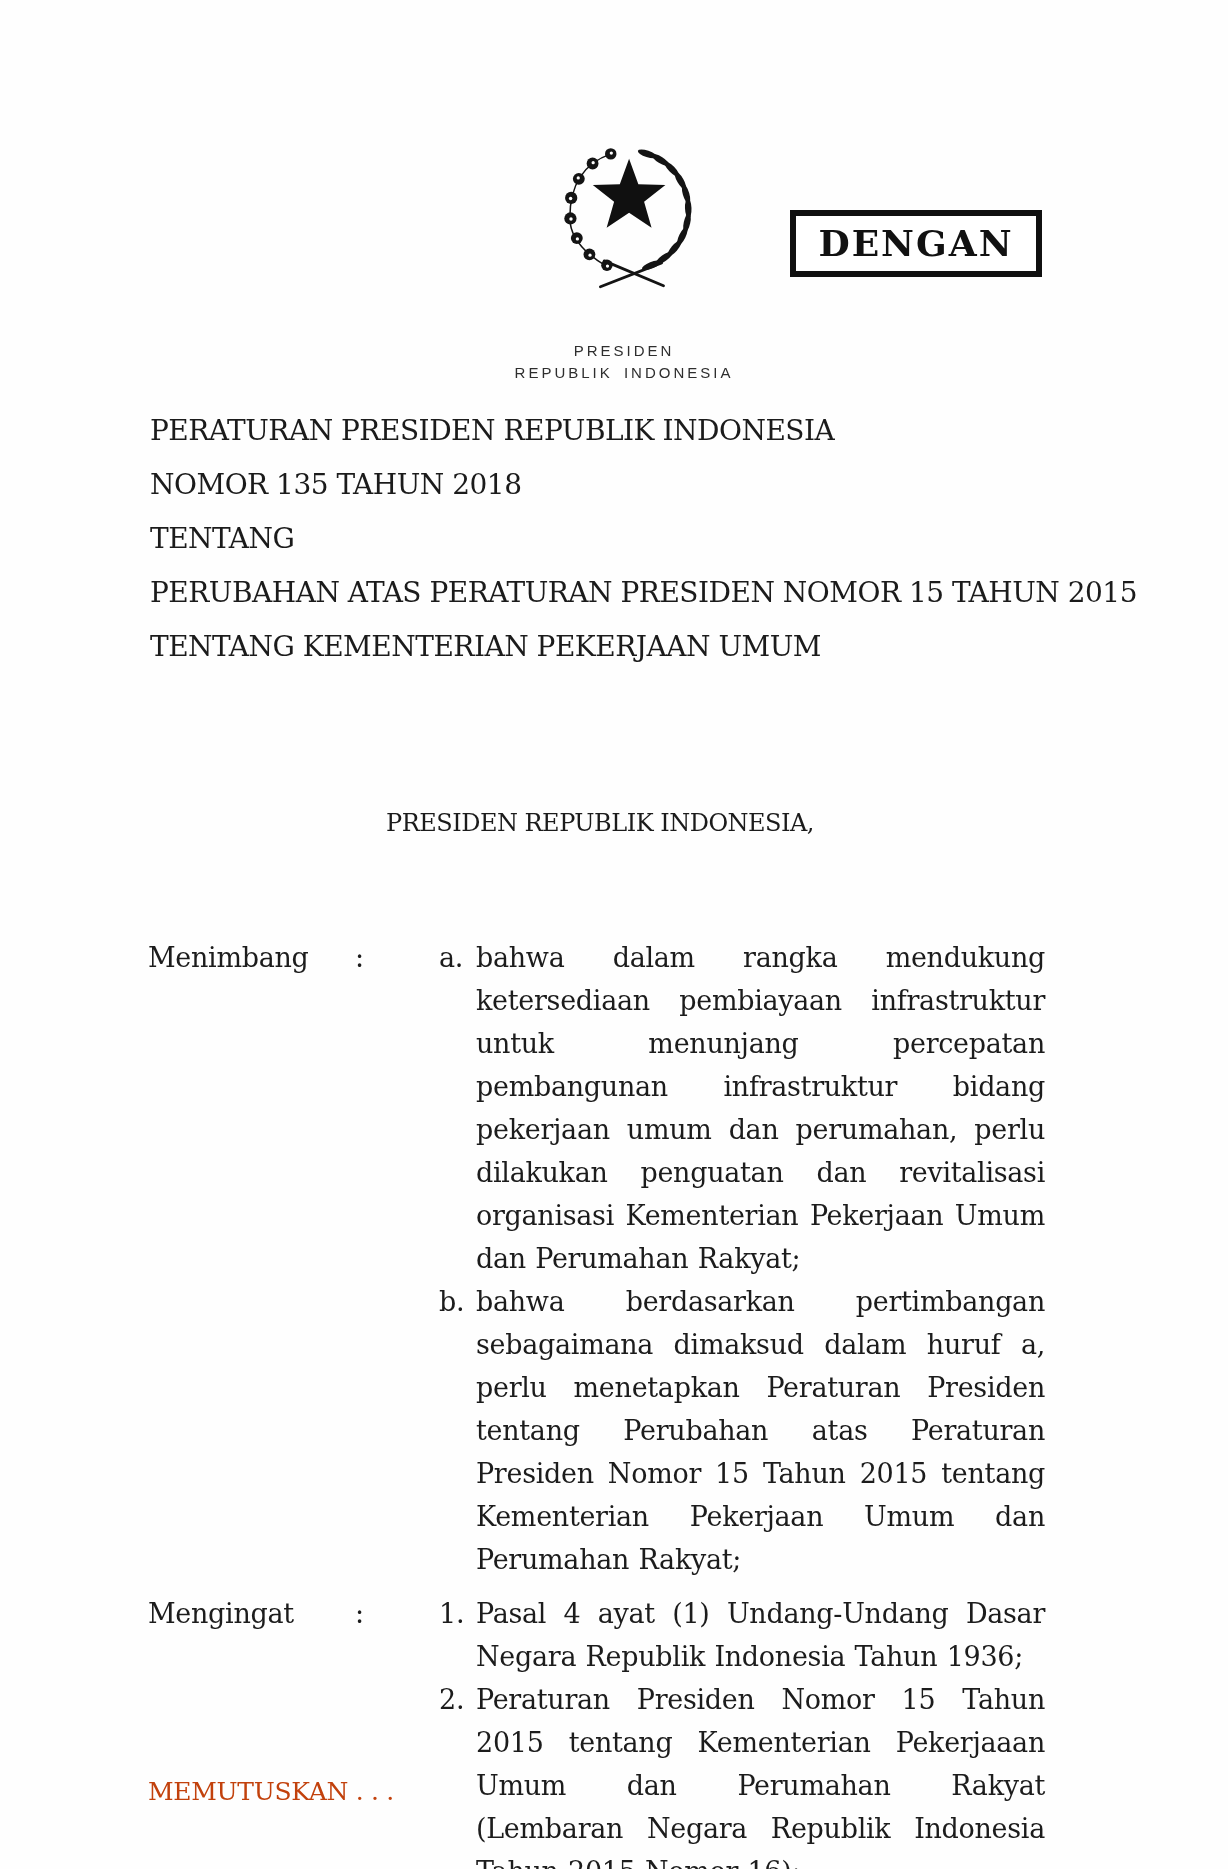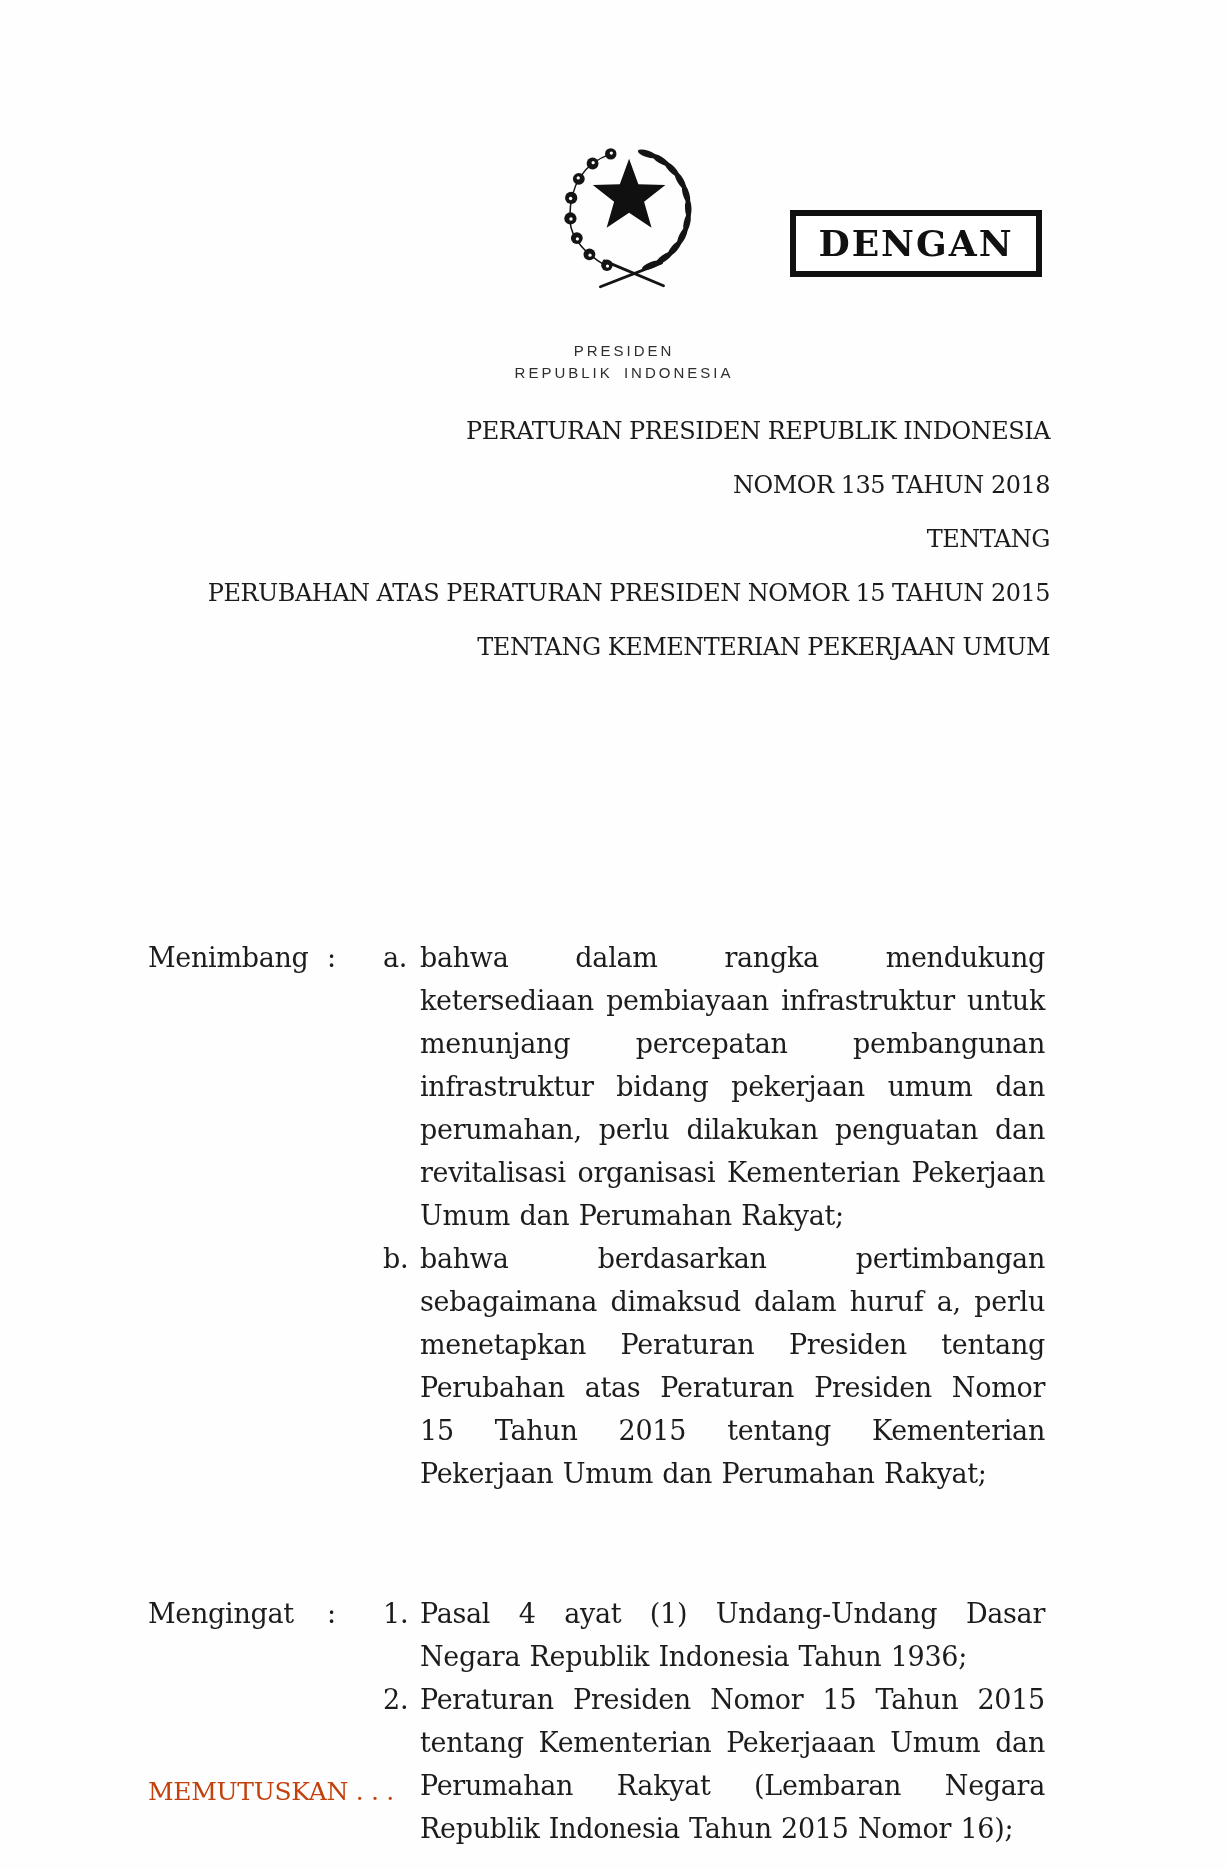--- a/index.html
+++ b/index.html
@@ -44,22 +44,22 @@
     letter-spacing:3px;
     line-height:22px;
     color:#2e2e2e;
     word-spacing:4px;
   }
   
   .title-block{
     position:absolute;
     left:150px; top:404px;
     width:900px;
-    text-align:right;
-    font-size:24px;
+    text-align:left;
+    font-size:28px;
     letter-spacing:-0.5px;
     line-height:54px;
     color:#1b1b1b;
     white-space:nowrap;
   }
   
   .preamble{
     position:absolute;
     left:150px; top:781px;
     width:900px;
@@ -74,20 +74,21 @@
   .clause{
     position:absolute;
     left:148px;
     width:897px;
     display:grid;
     grid-template-columns:179px 56px 1fr;
     font-size:27px;
     letter-spacing:-0.3px;
     line-height:43px;
     color:#1c1c1c;
+    gap:28px;
   }
   #considering{top:936px;}
   #citing{top:1592px;}
   .clause-label{text-align:left;}
   .clause-colon{text-align:left;}
   .clause-item{
     display:grid;
     grid-template-columns:37px 1fr;
     align-items:start;
   }
@@ -181,20 +182,21 @@
 
   <div class="title-block">
     <div>PERATURAN PRESIDEN REPUBLIK INDONESIA</div>
     <div>NOMOR 135 TAHUN 2018</div>
     <div>TENTANG</div>
     <div>PERUBAHAN ATAS PERATURAN PRESIDEN NOMOR 15 TAHUN 2015</div>
     <div>TENTANG KEMENTERIAN PEKERJAAN UMUM</div>
   </div>
 
   <div class="preamble">
+    <div class="line2">PRESIDEN REPUBLIK INDONESIA,</div>
   </div>
 
   <section class="clause" id="considering">
     <div class="clause-label">Menimbang</div>
     <div class="clause-colon">:</div>
     <div class="clause-items">
       <div class="clause-item">
         <div class="marker">a.</div>
         <div class="text">bahwa dalam rangka mendukung ketersediaan pembiayaan infrastruktur untuk menunjang percepatan pembangunan infrastruktur bidang pekerjaan umum dan perumahan, perlu dilakukan penguatan dan revitalisasi organisasi Kementerian Pekerjaan Umum dan Perumahan Rakyat;</div>
       </div>

